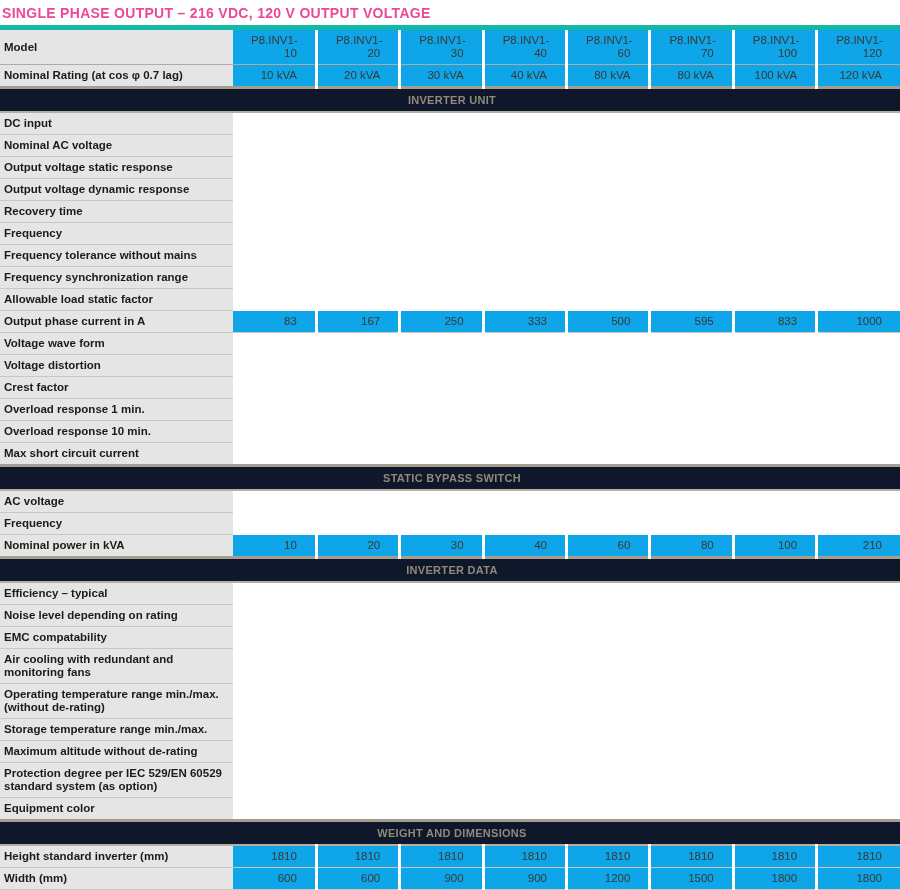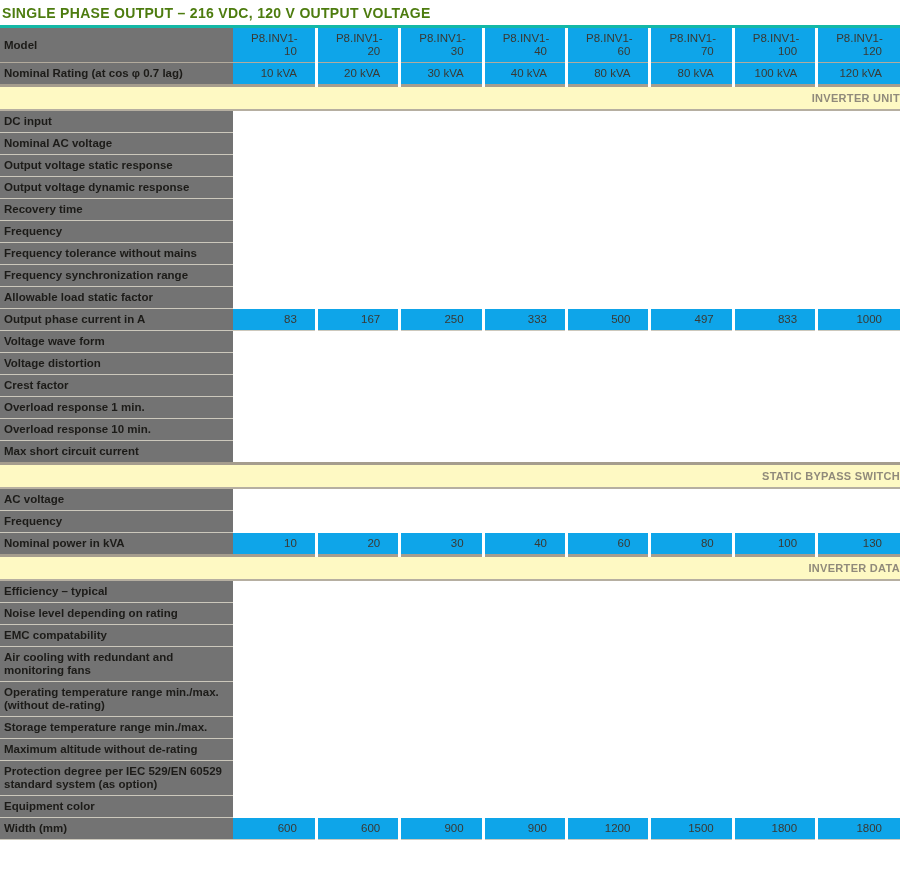--- a/index.html
+++ b/index.html
@@ -8,24 +8,24 @@
     width: 900px;
     height: 890px;
     font-family: "Liberation Sans", sans-serif;
     overflow: hidden;
   }
   .page { width: 900px; padding-top: 3px; }
 
   .title {
     font-size: 14px;
     font-weight: bold;
-    color: #4d7c0f;
+    color: #ec4899;
     letter-spacing: 0.3px;
     padding: 2px 0 4px 2px;
-    border-bottom: 3px solid #14b8a6;
+    border-bottom: 5px solid #14b8a6;
   }
 
   table.spec {
     width: 900px;
     border-collapse: collapse;
     table-layout: fixed;
   }
   col.c-label { width: 233px; }
   col.c-val { width: 83.375px; }
 
@@ -35,42 +35,42 @@
     vertical-align: middle;
   }
 
   tr.data-row td { border-bottom: 1px solid #ccc8bc; }
 
   td.lbl {
     font-weight: bold;
     color: #1c1b18;
     text-align: left;
     padding: 4px 8px 4px 4px;
-    background: #737373;
+    background: #e5e5e5;
   }
   td.val {
     text-align: right;
     color: #3a3933;
     padding: 4px 18px;
     background: #0ea5e9;
     border-left: 3px solid #ffffff;
   }
   td.val.first { border-left: none; }
   tr.hdr-row td { border-bottom: 1px solid #b3ab9d; }
 
   tr.section-row td {
     border-top: 3px solid #a59d8e;
     border-bottom: 2px solid #b6afa1;
     font-size: 11px;
     font-weight: bold;
     letter-spacing: 0.3px;
     color: #908a7b;
-    text-align: right;
+    text-align: center;
     padding: 5px 0 4px 4px;
-    background: #fef9c3;
+    background: #0f172a;
   }
 </style>
 </head>
 <body>
 
 <div class="page">
   <div class="title">SINGLE PHASE OUTPUT – 216 VDC, 120 V OUTPUT VOLTAGE</div>
   <table class="spec">
     <colgroup>
       <col class="c-label">
@@ -136,21 +136,21 @@
         <tr class="data-row">
           <td class="lbl">Allowable load static factor</td>
         </tr>
         <tr class="data-row">
           <td class="lbl">Output phase current in A</td>
           <td class="val first">83</td>
           <td class="val">167</td>
           <td class="val">250</td>
           <td class="val">333</td>
           <td class="val">500</td>
-          <td class="val">497</td>
+          <td class="val">595</td>
           <td class="val">833</td>
           <td class="val">1000</td>
         </tr>
         <tr class="data-row">
           <td class="lbl">Voltage wave form</td>
         </tr>
         <tr class="data-row">
           <td class="lbl">Voltage distortion</td>
         </tr>
         <tr class="data-row">
@@ -176,21 +176,21 @@
         </tr>
         <tr class="data-row">
           <td class="lbl">Nominal power in kVA</td>
           <td class="val first">10</td>
           <td class="val">20</td>
           <td class="val">30</td>
           <td class="val">40</td>
           <td class="val">60</td>
           <td class="val">80</td>
           <td class="val">100</td>
-          <td class="val">130</td>
+          <td class="val">210</td>
         </tr>
         <tr class="section-row">
           <td colspan="9">INVERTER DATA</td>
         </tr>
         <tr class="data-row">
           <td class="lbl">Efficiency – typical</td>
         </tr>
         <tr class="data-row">
           <td class="lbl">Noise level depending on rating</td>
         </tr>
@@ -207,20 +207,34 @@
           <td class="lbl">Storage temperature range min./max.</td>
         </tr>
         <tr class="data-row">
           <td class="lbl">Maximum altitude without de-rating</td>
         </tr>
         <tr class="data-row">
           <td class="lbl">Protection degree per IEC 529/EN 60529 standard system (as option)</td>
         </tr>
         <tr class="data-row">
           <td class="lbl">Equipment color</td>
+        </tr>
+        <tr class="section-row">
+          <td colspan="9">WEIGHT AND DIMENSIONS</td>
+        </tr>
+        <tr class="data-row">
+          <td class="lbl">Height standard inverter (mm)</td>
+          <td class="val first">1810</td>
+          <td class="val">1810</td>
+          <td class="val">1810</td>
+          <td class="val">1810</td>
+          <td class="val">1810</td>
+          <td class="val">1810</td>
+          <td class="val">1810</td>
+          <td class="val">1810</td>
         </tr>
         <tr class="data-row">
           <td class="lbl">Width (mm)</td>
           <td class="val first">600</td>
           <td class="val">600</td>
           <td class="val">900</td>
           <td class="val">900</td>
           <td class="val">1200</td>
           <td class="val">1500</td>
           <td class="val">1800</td>

